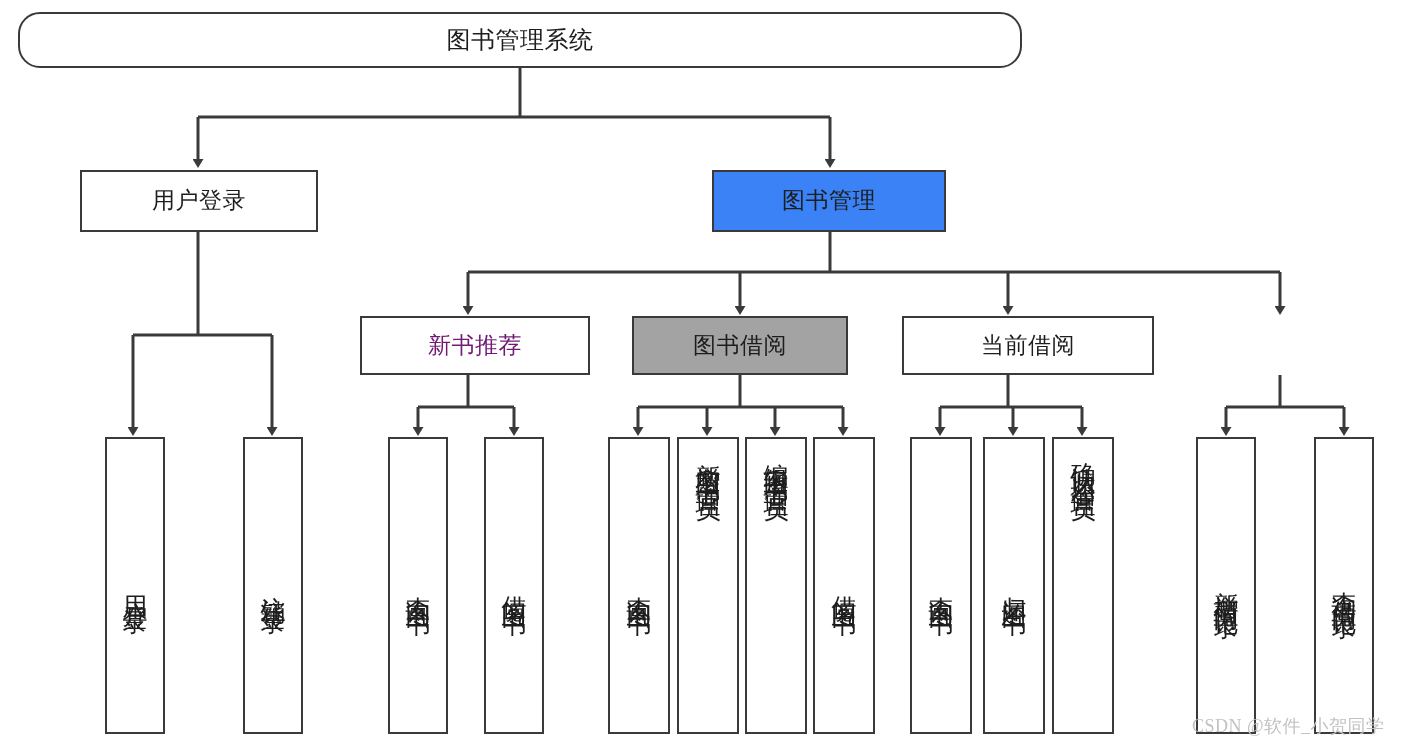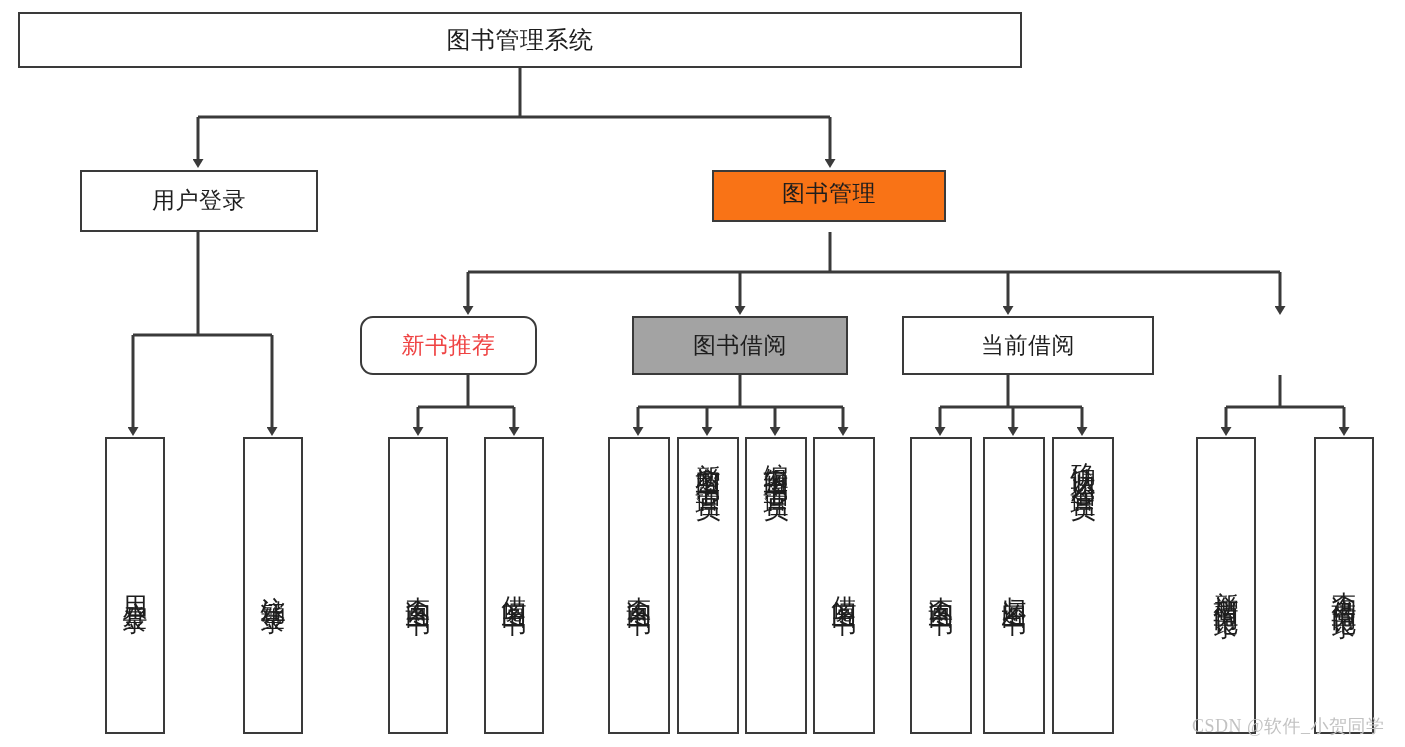--- a/index.html
+++ b/index.html
@@ -119,32 +119,32 @@
       <path d="M1013,407 L1013,428" marker-end="url(#arrow)"></path>
       <path d="M1082,407 L1082,428" marker-end="url(#arrow)"></path>
 
       <path d="M1280,375 L1280,407"></path>
       <path d="M1226,407 L1344,407"></path>
       <path d="M1226,407 L1226,428" marker-end="url(#arrow)"></path>
       <path d="M1344,407 L1344,428" marker-end="url(#arrow)"></path>
     </g>
   </svg>
 
-  <div class="node root horiz" style="left: 18px; top: 12px; width: 1004px; height: 56px; border-color: rgb(58, 58, 58); background: rgb(255, 255, 255); color: rgb(29, 29, 29);">
+  <div class="node root horiz" style="left: 18px; top: 12px; width: 1004px; height: 56px; border-color: rgb(58, 58, 58); background: rgb(255, 255, 255); color: rgb(29, 29, 29); border-radius: 22px;">
     <span class="node-label">图书管理系统</span>
   </div>
 
   <div class="node horiz" style="left: 80px; top: 170px; width: 238px; height: 62px; border-color: rgb(58, 58, 58); background: rgb(255, 255, 255); color: rgb(29, 29, 29);">
     <span class="node-label">用户登录</span>
   </div>
-  <div class="node horiz" style="left: 712px; top: 170px; width: 234px; height: 52px; border-color: rgb(58, 58, 58); background: #f97316; color: rgb(29, 29, 29); font-family: Liberation Mono, monospace;">
+  <div class="node horiz" style="left: 712px; top: 170px; width: 234px; height: 62px; border-color: rgb(58, 58, 58); background: #3b82f6; color: rgb(29, 29, 29);">
     <span class="node-label">图书管理</span>
   </div>
 
-  <div class="node horiz" style="left: 360px; top: 316px; width: 177px; height: 59px; border-color: rgb(58, 58, 58); background: rgb(255, 255, 255); color: #ef4444; border-radius: 13px;">
+  <div class="node horiz" style="left: 360px; top: 316px; width: 230px; height: 59px; border-color: rgb(58, 58, 58); background: rgb(255, 255, 255); color: #701a75;">
     <span class="node-label">新书推荐</span>
   </div>
   <div class="node horiz" style="left: 632px; top: 316px; width: 216px; height: 59px; border-color: rgb(58, 58, 58); background: #a3a3a3; color: rgb(29, 29, 29);">
     <span class="node-label">图书借阅</span>
   </div>
   <div class="node horiz" style="left: 902px; top: 316px; width: 252px; height: 59px; border-color: rgb(58, 58, 58); background: rgb(255, 255, 255); color: rgb(29, 29, 29);">
     <span class="node-label">当前借阅</span>
   </div>
 
   <div class="node vert" style="left: 105px; top: 437px; width: 60px; height: 297px; border-color: rgb(58, 58, 58); background: rgb(255, 255, 255); color: rgb(29, 29, 29);">

